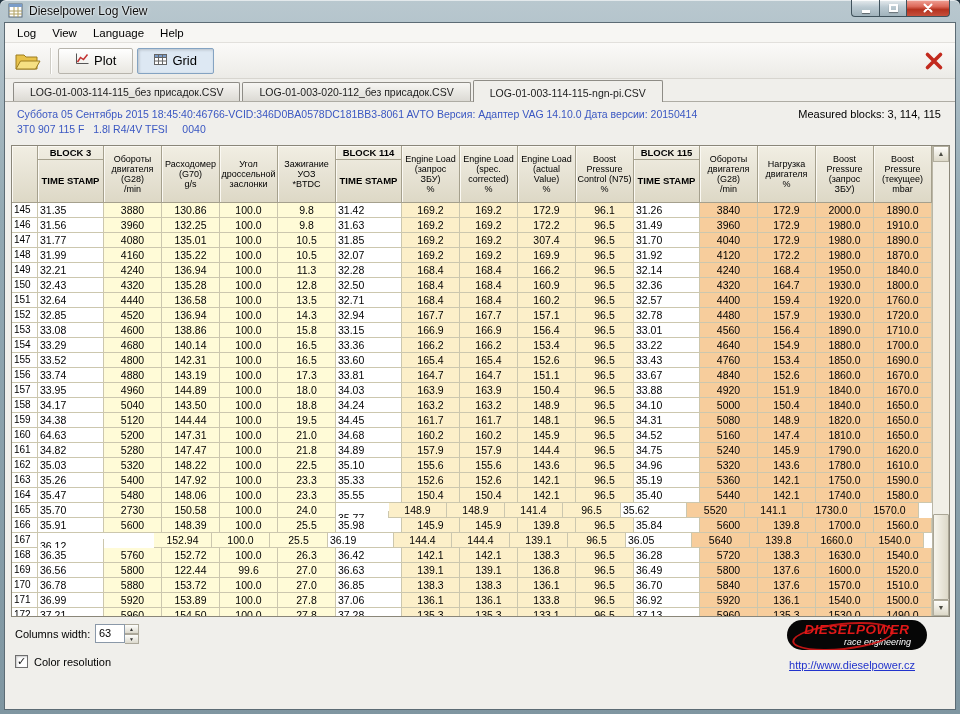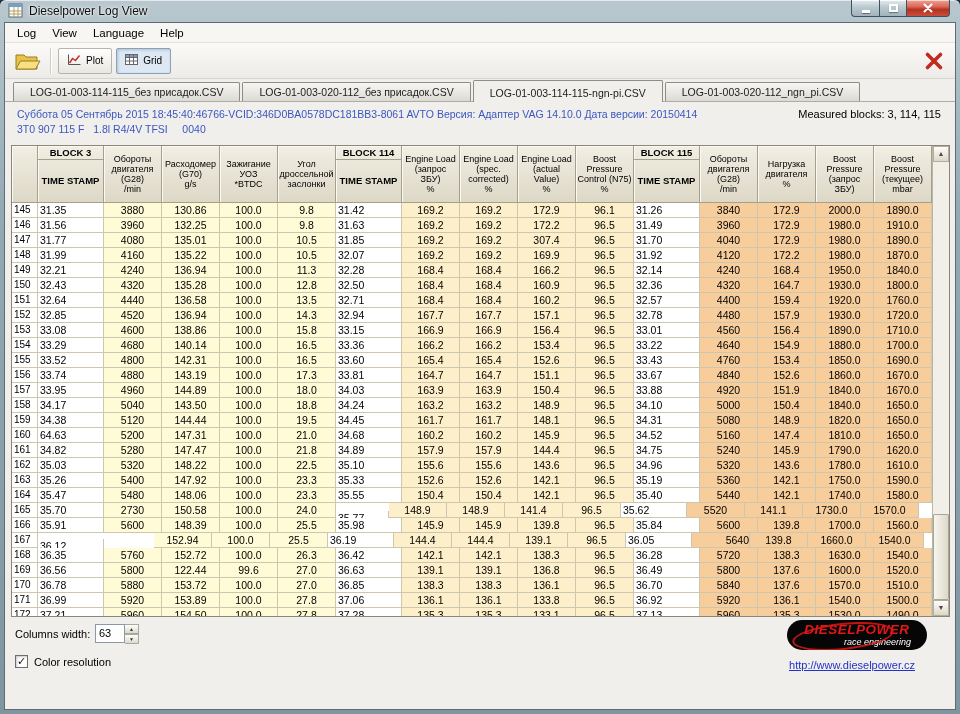--- a/index.html
+++ b/index.html
@@ -33,22 +33,22 @@
   .client { flex:1; background:#f0efeb; border:1px solid #5c6b74; display:flex; flex-direction:column; overflow:hidden; }
 
   .menubar { height:20px; flex:none; background:#f7f6f3; border-bottom:1px solid #e2e0dc;
     display:flex; align-items:center; padding-left:4px; font-size:11.5px; }
   .menu-item { padding:2px 8px; cursor:default; }
 
   .toolbar { height:36px; flex:none; background:linear-gradient(#fbfaf8,#ecebe7);
     border-bottom:1px solid #d7d5cf; display:flex; align-items:center; padding:0 6px; position:relative; }
   .folder-btn { width:34px; height:28px; display:flex; align-items:center; justify-content:center; }
   .tb-sep { width:1px; height:26px; background:#cfcdc6; box-shadow:1px 0 0 #fff; margin:0 5px; }
-  .tb-btn { height:26px; display:flex; align-items:center; gap:5px; padding:0 8px; margin:0 2px;
-    border:1px solid #b7b4ac; border-radius:2px; font-size:10px;
+  .tb-btn { height:26px; display:flex; align-items:center; gap:5px; padding:0 16px; margin:0 2px;
+    border:1px solid #b7b4ac; border-radius:2px; font-size:13px;
     background:linear-gradient(#ffffff,#e9e7e1); }
   .tb-btn.pressed { background:#dde8f3; border-color:#84a3c2; box-shadow:inset 1px 1px 3px rgba(0,0,0,.18); }
   .tb-close { position:absolute; right:10px; top:7px; width:22px; height:22px; display:flex; align-items:center; justify-content:center; }
 
   
   .tabbar { height:23px; flex:none; display:flex; align-items:flex-end; padding-left:8px;
     border-bottom:1px solid #aeaca4; }
   .tab { font-size:10.5px; white-space:nowrap; height:19px; line-height:15px; padding:2px 16px 0;
     border:1px solid #8e8c86; border-bottom:none; border-radius:2px 2px 0 0; margin-right:2px;
     background:linear-gradient(#f7f6f3,#dcdad4); color:#1c1c1c; cursor:default; }
@@ -189,21 +189,20 @@
         <svg width="20" height="20" viewBox="0 0 20 20">
             <path d="M3.5 3.5 L16.5 16.5 M16.5 3.5 L3.5 16.5" stroke="#c22a1e" stroke-width="3.6" stroke-linecap="round"></path>
           </svg>
       </div>
     </div>
 
     <div class="tabbar">
         <div class="tab">LOG-01-003-114-115_без присадок.CSV</div>
         <div class="tab">LOG-01-003-020-112_без присадок.CSV</div>
         <div class="tab active">LOG-01-003-114-115-ngn-pi.CSV</div>
-        <div class="tab">LOG-01-003-020-112_ngn_pi.CSV</div>
       </div>
 
     <div class="inforow">
       <div class="info-line">Суббота 05 Сентябрь 2015 18:45:40:46766-VCID:346D0BA0578DC181BB3-8061 AVTO Версия: Адаптер VAG 14.10.0 Дата версии: 20150414</div>
       <div class="info-line">3T0 907 115 F   1.8l R4/4V TFSI     0040</div>
       <div class="measured">Measured blocks: 3, 114, 115</div>
     </div>
 
     <div class="grid-wrap">
       <div class="g-inner">
@@ -218,28 +217,28 @@
 двигателя
 (G28)
 /min</div>
             </div>
             <div class="g-hcell" style="width: 58px;">
               <div class="g-hname">Расходомер
 (G70)
 g/s</div>
             </div>
             <div class="g-hcell" style="width: 58px;">
+              <div class="g-hname">Угол
+дроссельной
+заслонки</div>
+            </div>
+            <div class="g-hcell" style="width: 58px;">
               <div class="g-hname">Зажигание
 УОЗ
 *BTDC</div>
-            </div>
-            <div class="g-hcell" style="width: 58px;">
-              <div class="g-hname">Угол
-дроссельной
-заслонки</div>
             </div>
             <div class="g-hcell ts" style="width: 66px;">
               <div class="g-block">BLOCK 114</div>
               <div class="g-hname">TIME STAMP</div>
             </div>
             <div class="g-hcell" style="width: 58px;">
               <div class="g-hname">Engine Load
 (запрос
 ЗБУ)
 %</div>
@@ -693,21 +692,21 @@
               <div class="g-cell bg-b3" style="width: 50px; margin-top: 36px;">5680</div>
               <div class="g-cell bg-b3" style="width: 58px;">152.94</div>
               <div class="g-cell bg-b3" style="width: 58px;">100.0</div>
               <div class="g-cell bg-b3" style="width: 58px;">25.5</div>
               <div class="g-cell bg-white al" style="width: 66px;">36.19</div>
               <div class="g-cell bg-b114" style="width: 58px;">144.4</div>
               <div class="g-cell bg-b114" style="width: 58px;">144.4</div>
               <div class="g-cell bg-b114" style="width: 58px;">139.1</div>
               <div class="g-cell bg-b114" style="width: 58px;">96.5</div>
               <div class="g-cell bg-white al" style="width: 66px;">36.05</div>
-              <div class="g-cell bg-b115" style="width: 58px; text-align: right;">5640</div>
+              <div class="g-cell bg-b115" style="width: 58px;">5640</div>
               <div class="g-cell bg-b115" style="width: 58px;">139.8</div>
               <div class="g-cell bg-b115" style="width: 58px;">1660.0</div>
               <div class="g-cell bg-b115" style="width: 58px;">1540.0</div>
             </div>
             <div class="g-row">
               <div class="g-cell rn">168</div>
               <div class="g-cell bg-white al" style="width: 66px;">36.35</div>
               <div class="g-cell bg-b3" style="width: 58px;">5760</div>
               <div class="g-cell bg-b3" style="width: 58px;">152.72</div>
               <div class="g-cell bg-b3" style="width: 58px;">100.0</div>

